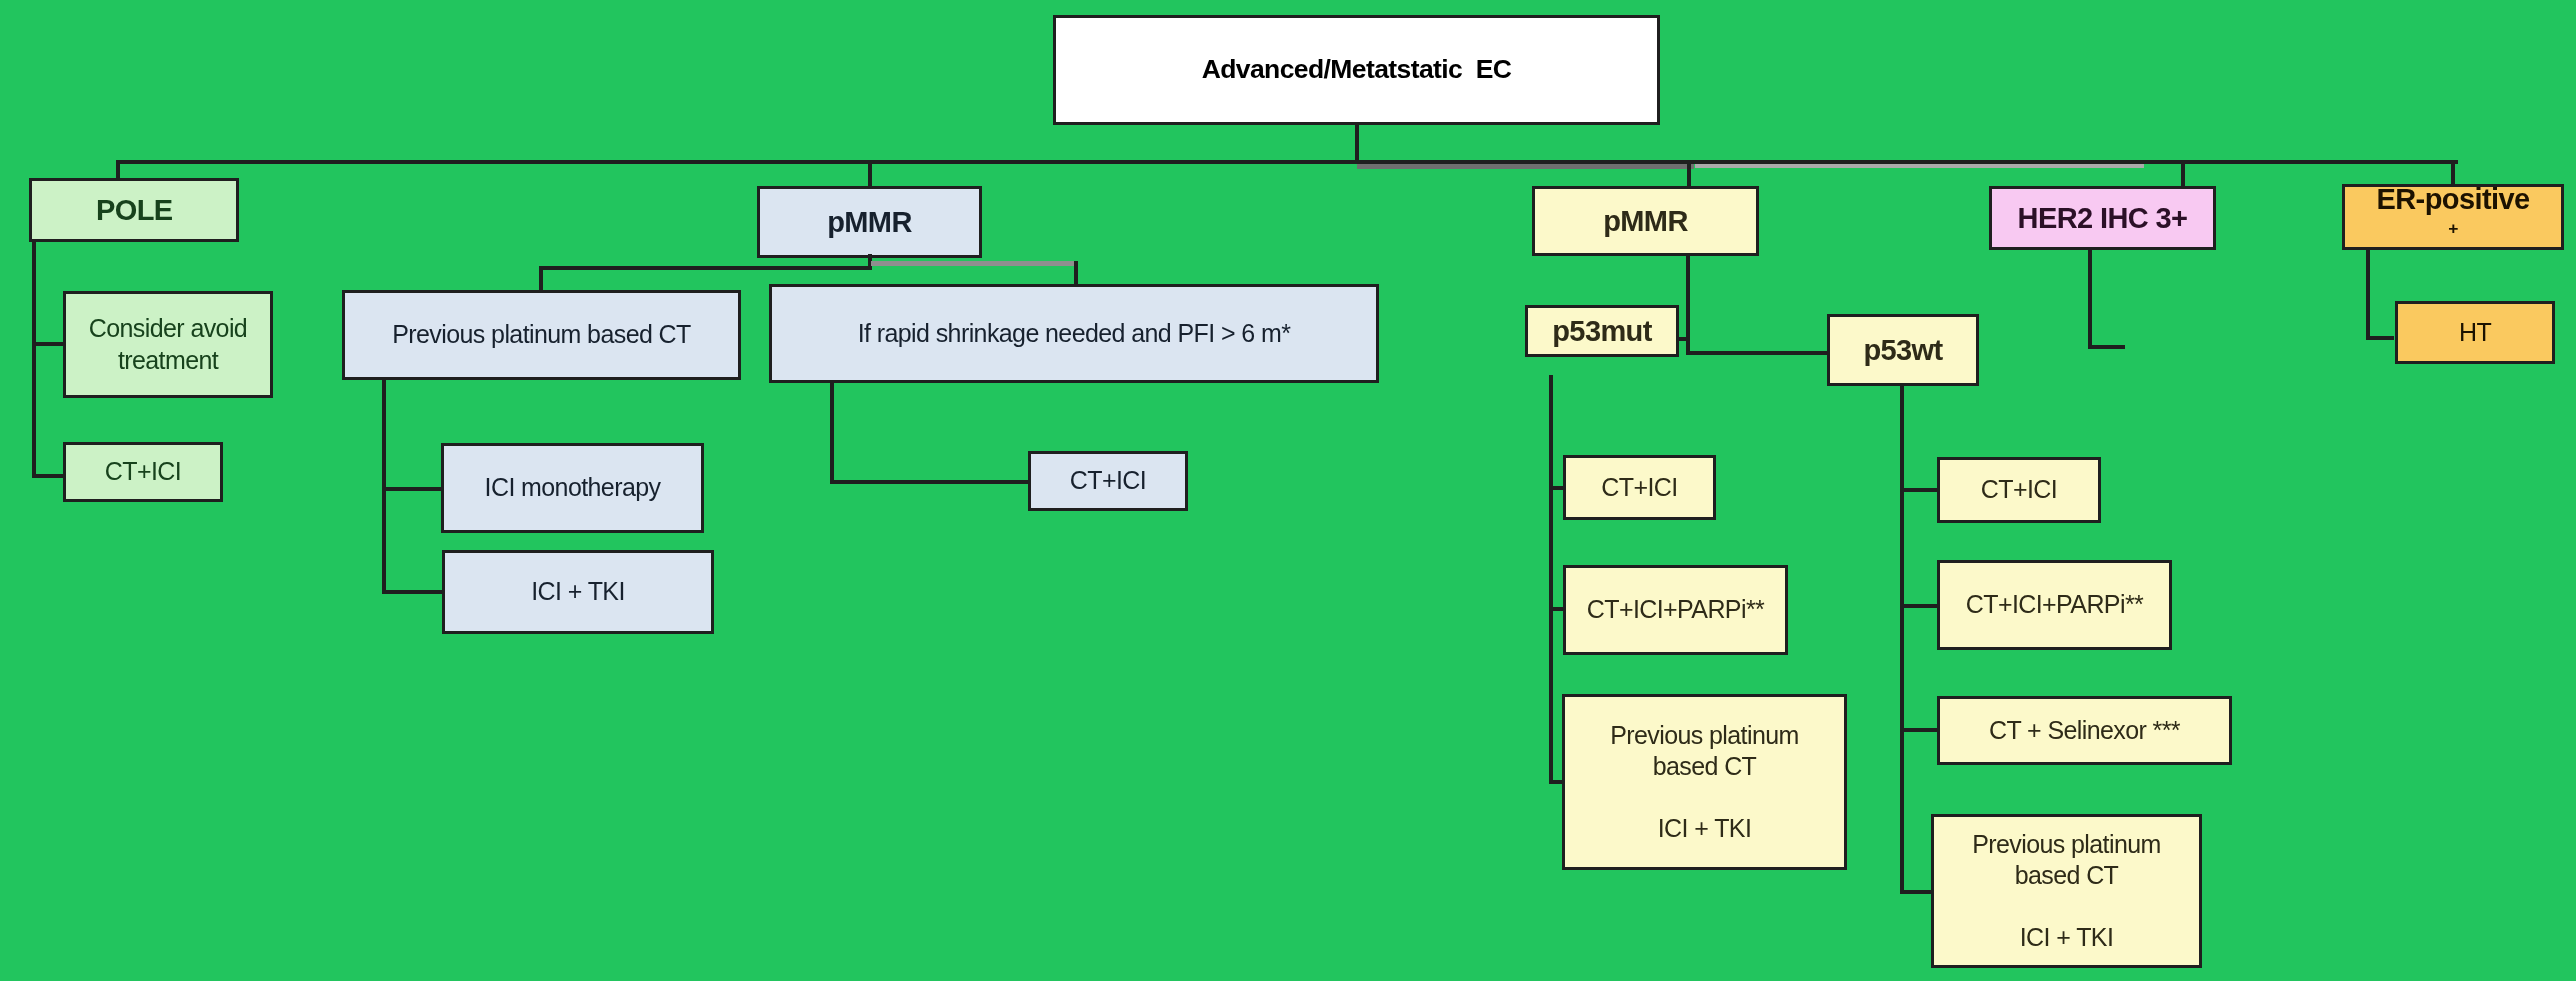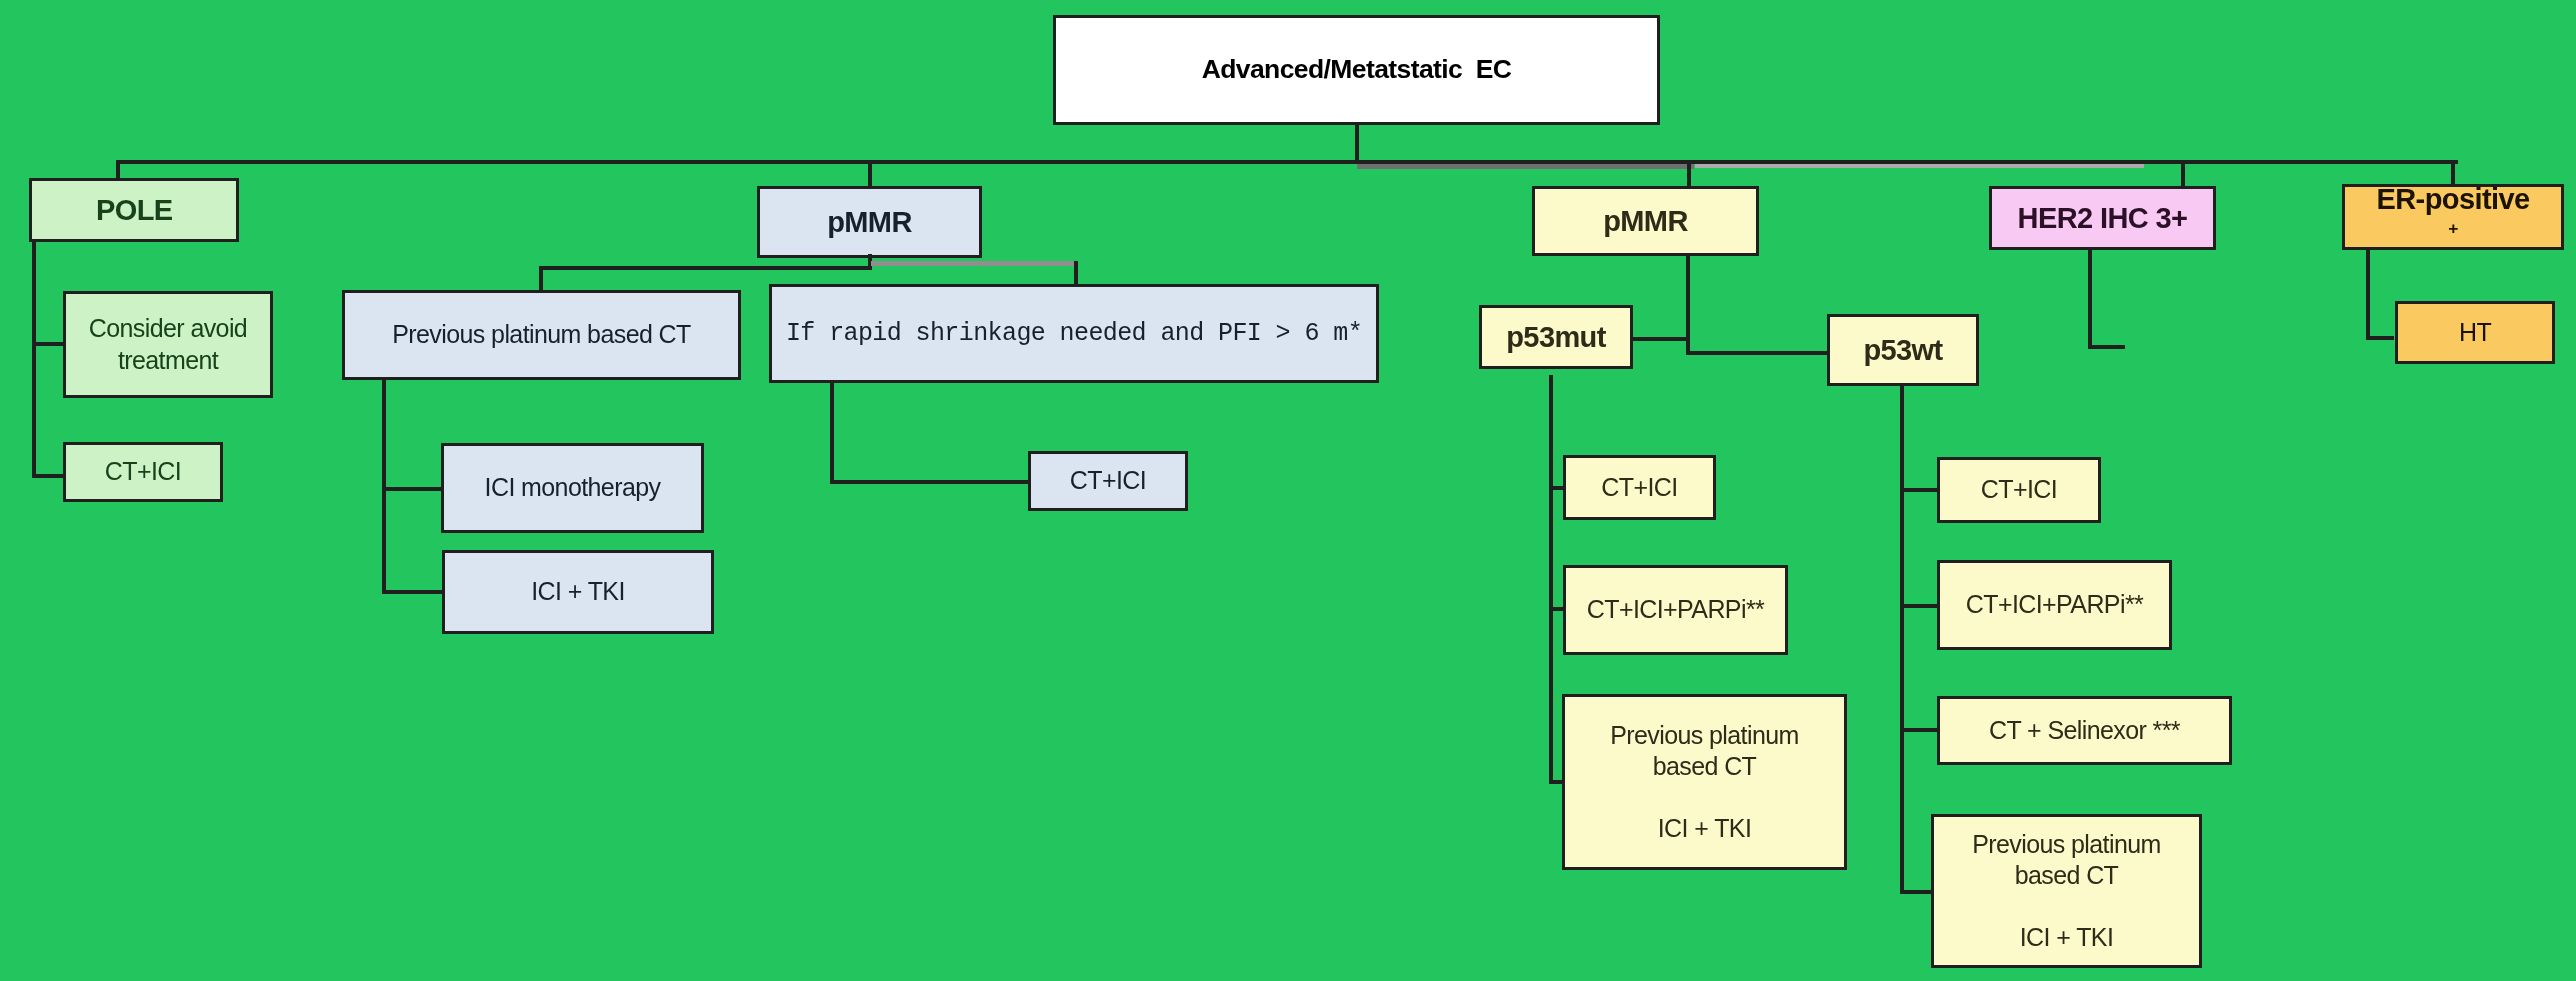--- a/index.html
+++ b/index.html
@@ -75,21 +75,21 @@
   </div>
   <div class="v" style="left:868px;top:254px;height:15.7px;"></div>
   <div class="h" style="left:539px;top:266px;width:333px;"></div>
   <div class="shadow-mid" style="left:871px;top:261px;width:205px;"></div>
   <div class="v" style="left:539px;top:266px;height:26.5px;"></div>
   <div class="v" style="left:1074px;top:261px;height:25px;"></div>
 
   <div class="box blue leaf" style="left:342px;top:290px;width:399px;height:90px;">
     <span>Previous platinum based CT</span>
   </div>
-  <div class="box blue leaf" style="left:769px;top:284px;width:610px;height:99px;font-family:Liberation Mono, monospace;">
+  <div class="box blue leaf" style="left:769px;top:284px;width:610px;height:99px;">
     <span>If rapid shrinkage needed and PFI &gt; 6 m*</span>
   </div>
 
   <div class="v" style="left:382px;top:378px;height:216px;"></div>
   <div class="h" style="left:382px;top:487px;width:59px;"></div>
   <div class="h" style="left:382px;top:590px;width:60px;"></div>
   <div class="box blue leaf" style="left:441px;top:443px;width:263px;height:90px;">
     <span>ICI monotherapy</span>
   </div>
   <div class="box blue leaf" style="left:442px;top:550px;width:272px;height:84px;">
@@ -102,21 +102,21 @@
     <span>CT+ICI</span>
   </div>
 
   <div class="box yellow hdr" style="left:1532px;top:186px;width:227px;height:70px;">
     <span>pMMR</span>
   </div>
   <div class="v" style="left:1686px;top:254px;height:101px;"></div>
   <div class="h" style="left:1633px;top:337px;width:55px;"></div>
   <div class="h" style="left:1688px;top:351px;width:139px;"></div>
 
-  <div class="box yellow hdr" style="left:1479px;top:305px;width:154px;height:64px;align-items:center;">
+  <div class="box yellow hdr" style="left:1525px;top:305px;width:154px;height:52px;align-items:center;">
     <span>p53mut</span>
   </div>
   <div class="box yellow hdr" style="left:1827px;top:314px;width:152px;height:72px;">
     <span>p53wt</span>
   </div>
 
   <div class="v" style="left:1549px;top:375px;height:408px;"></div>
   <div class="h" style="left:1549px;top:486px;width:14.5px;"></div>
   <div class="h" style="left:1549px;top:607px;width:14.5px;"></div>
   <div class="h" style="left:1549px;top:780px;width:14px;"></div>

